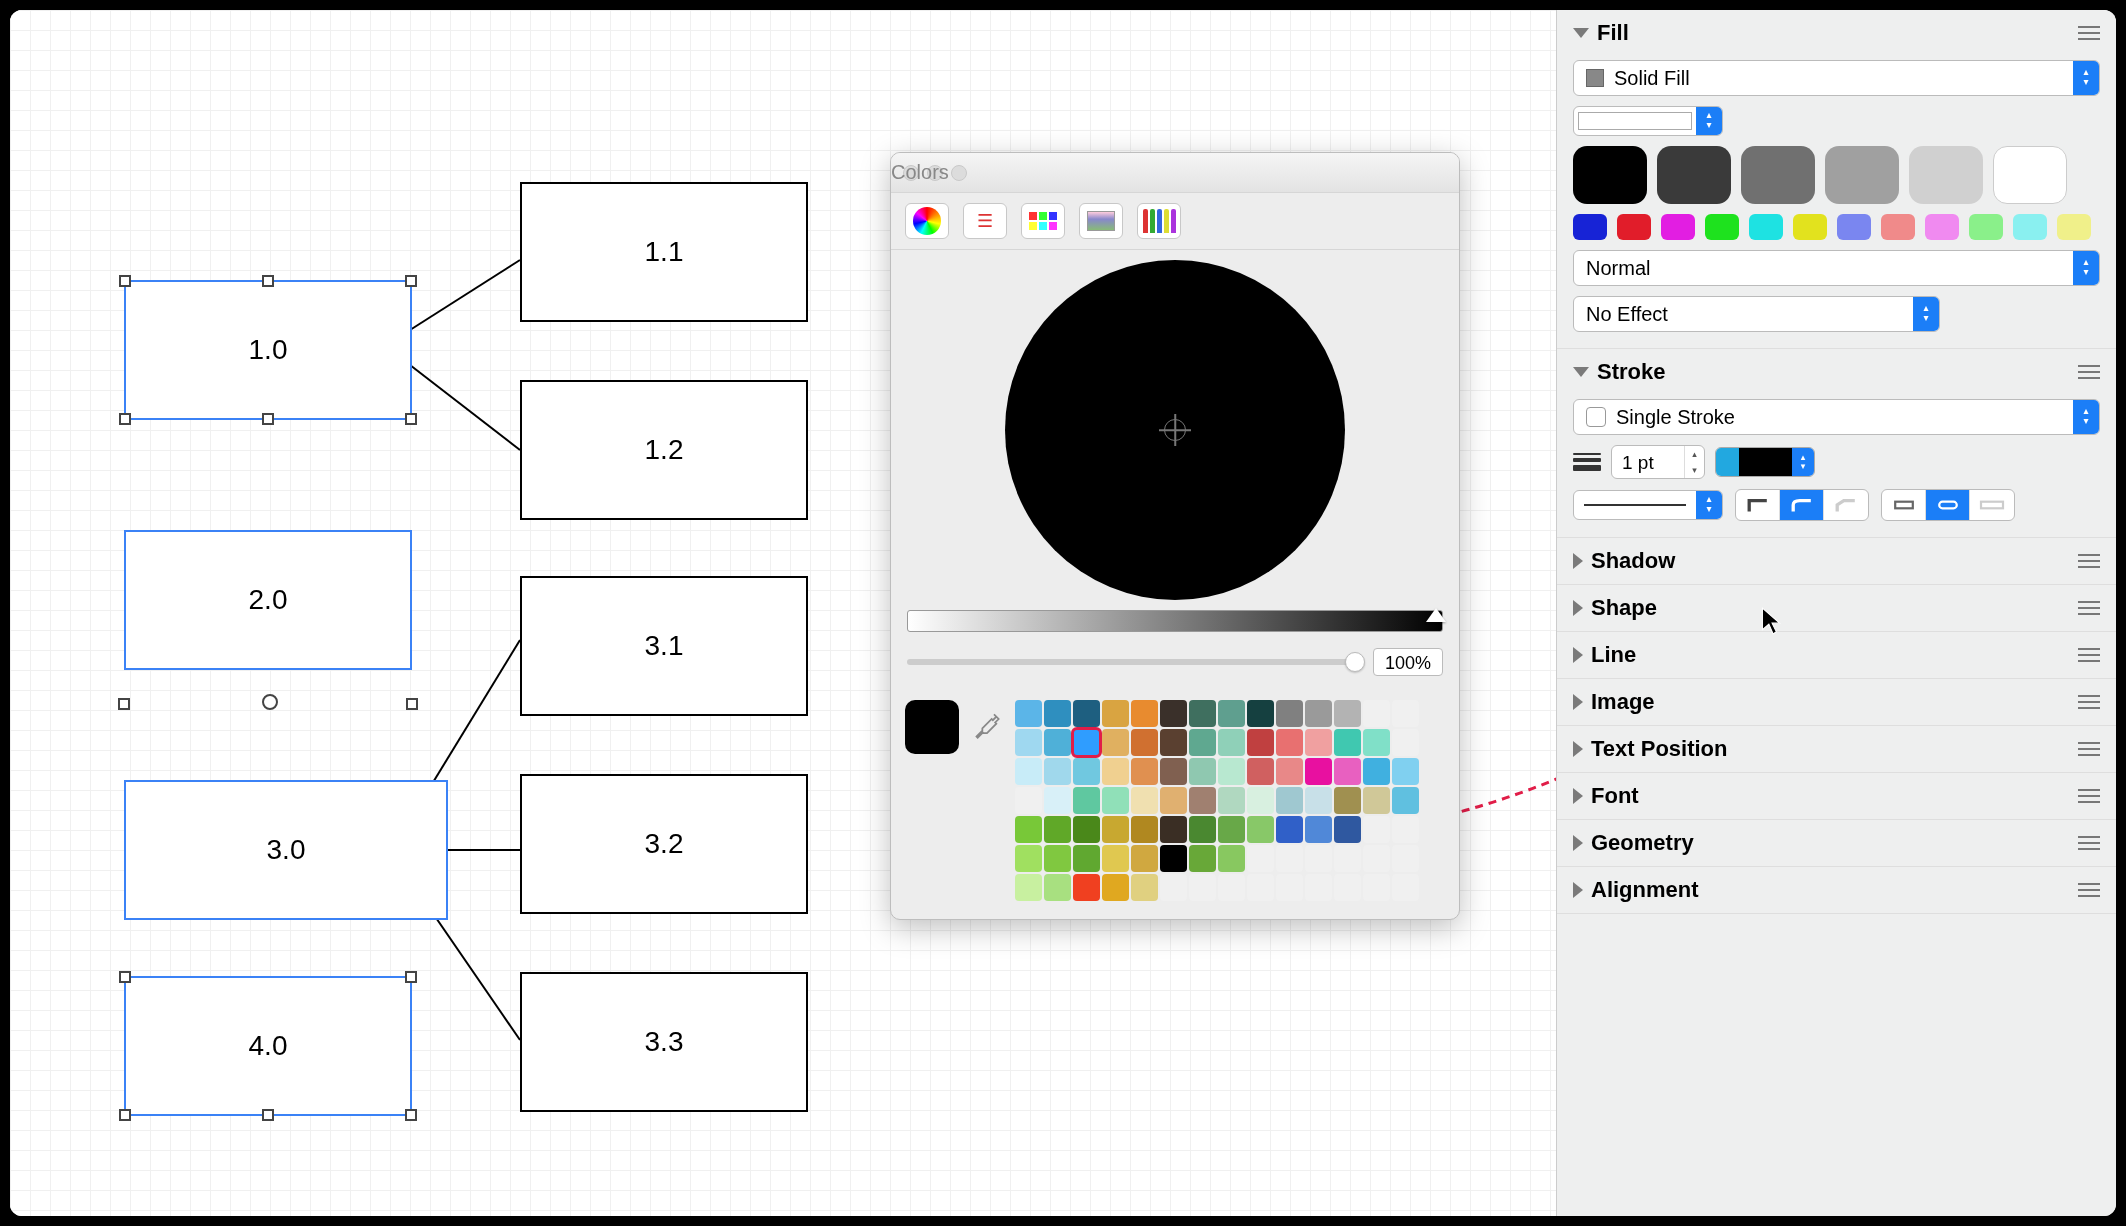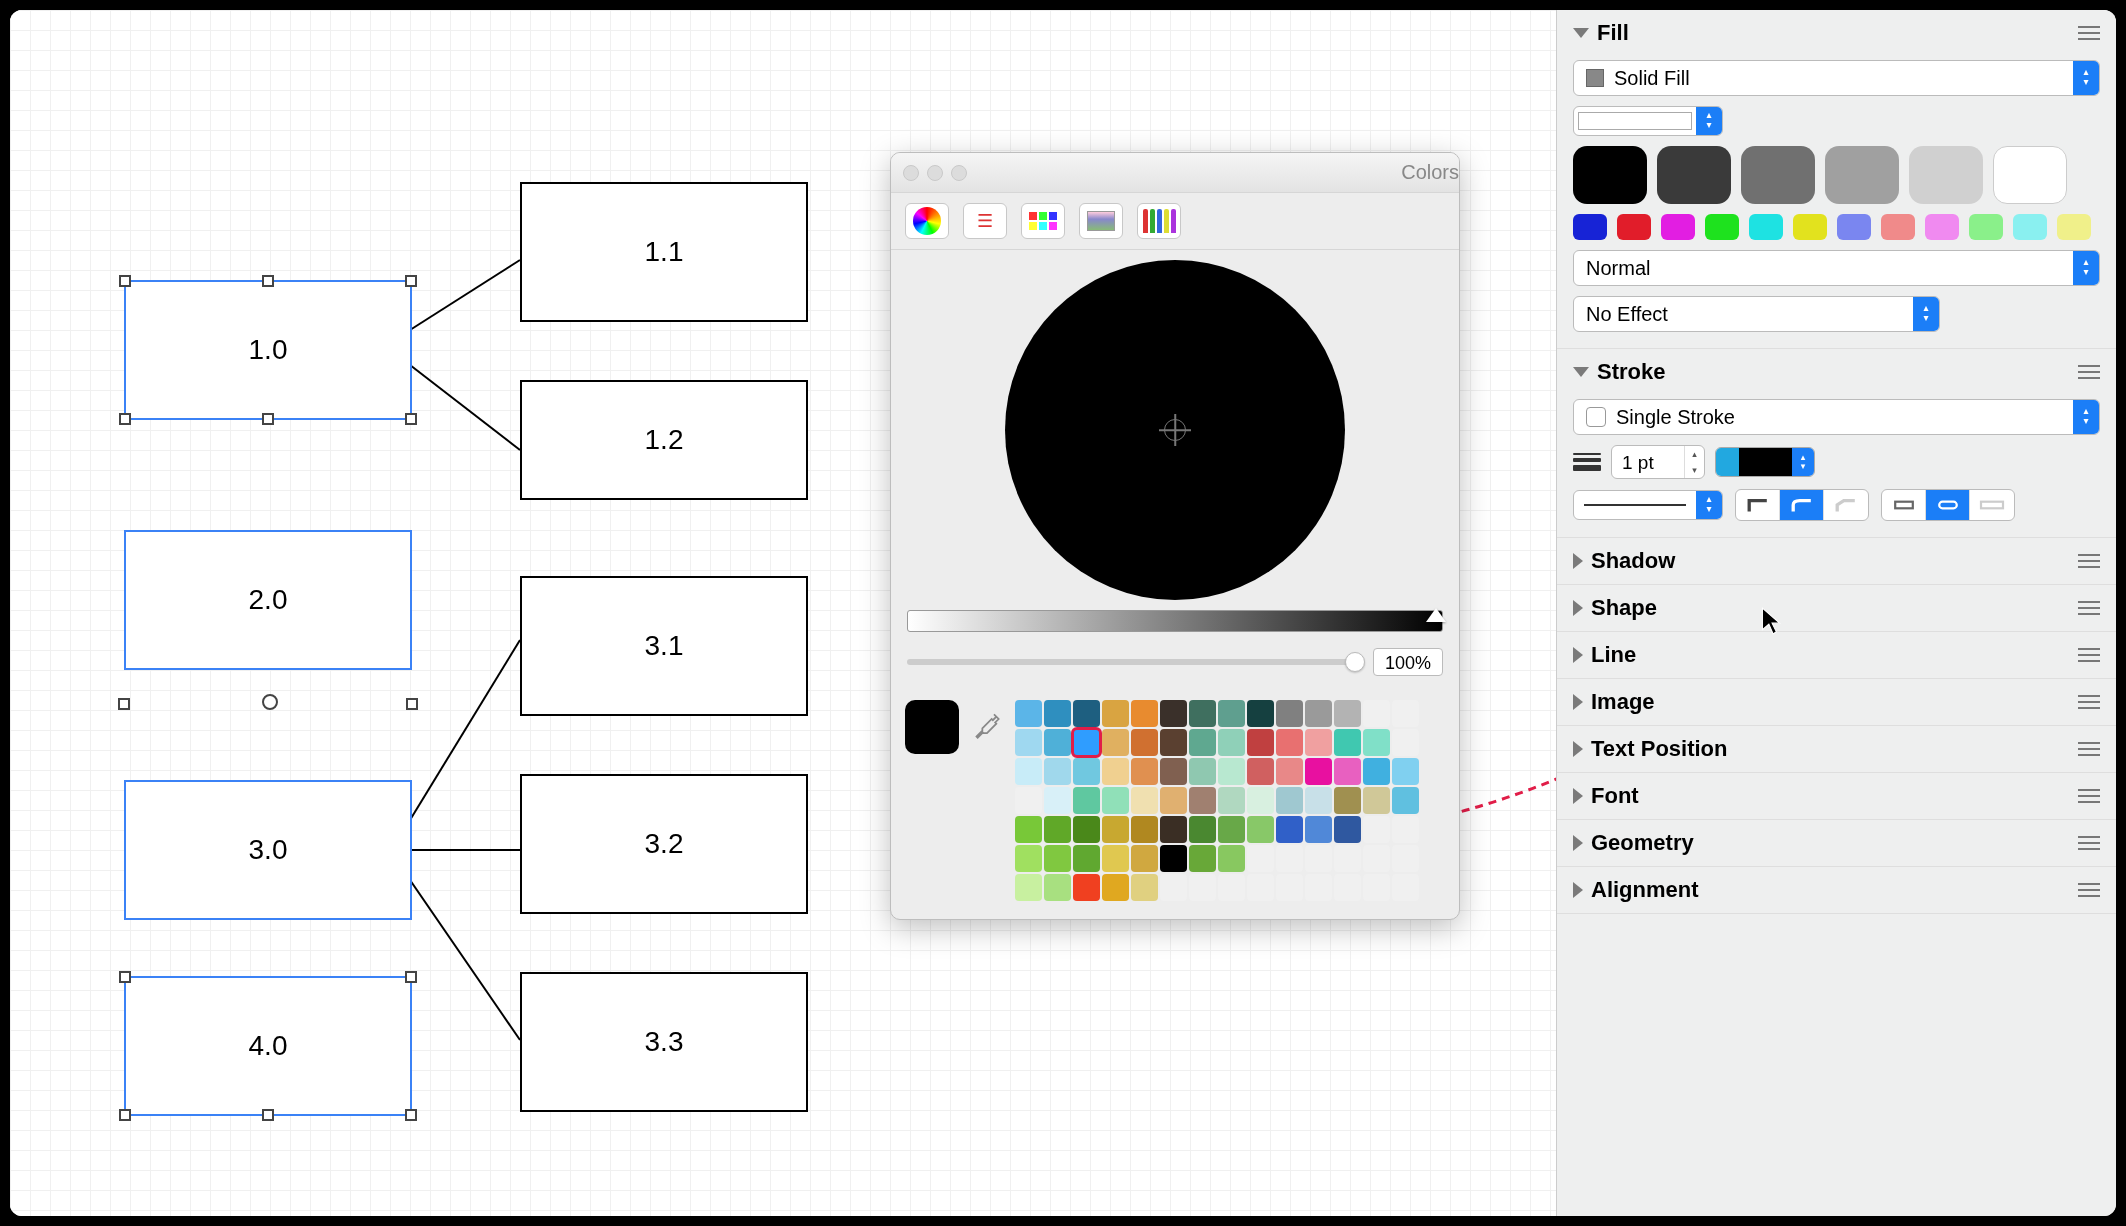--- a/index.html
+++ b/index.html
@@ -79,21 +79,21 @@
   position: relative;
   border-bottom: 1px solid #d6d6d6;
   background: linear-gradient(#f5f5f5,#e3e3e3);
 }
 .traffic { display: flex; gap: 8px; }
 .traffic span {
   width: 16px; height: 16px; border-radius: 50%;
   background: #dcdcdc; border: 1px solid #c9c9c9;
 }
 .colors-title {
-  position: absolute; left: 0; right: 0; text-align: right;
+  position: absolute; left: 0; right: 0; text-align: left;
   color: #888; font-size: 20px;
 }
 .colors-tabs {
   display: flex; gap: 14px; padding: 10px 14px;
   border-bottom: 1px solid #d6d6d6;
 }
 .colors-tab {
   width: 44px; height: 36px;
   border: 1px solid #c8c8c8;
   border-radius: 6px;
@@ -336,37 +336,37 @@
       <div class="handle" style="left:-7px;top:-7px"></div>
       <div class="handle" style="right:-7px;top:-7px"></div>
       <div class="handle" style="left:calc(50% - 6px);top:-7px"></div>
       <div class="handle" style="left:-7px;bottom:-7px"></div>
       <div class="handle" style="right:-7px;bottom:-7px"></div>
       <div class="handle" style="left:calc(50% - 6px);bottom:-7px"></div>
     </div>
     <div class="node" style="left:510px;top:172px;width:288px;height:140px">
       <span>1.1</span>
     </div>
-    <div class="node" style="left:510px;top:370px;width:288px;height:120px">
+    <div class="node" style="left:510px;top:370px;width:288px;height:140px">
       <span>1.2</span>
     </div>
     <div class="node selected" style="left:114px;top:520px;width:288px;height:140px">
       <span>2.0</span>
     </div>
     <div style="position:absolute;left:108px;top:688px">
         <div class="handle"></div>
       </div>
     <div style="position:absolute;left:252px;top:684px">
         <div class="handle circle" style="width:16px;height:16px"></div>
       </div>
     <div style="position:absolute;left:396px;top:688px">
         <div class="handle"></div>
       </div>
 
-    <div class="node selected" style="left:114px;top:770px;width:288px;height:140px">
+    <div class="node selected" style="left:114px;top:770px;width:324px;height:140px">
       <span>3.0</span>
     </div>
     <div class="node" style="left:510px;top:566px;width:288px;height:140px">
       <span>3.1</span>
     </div>
     <div class="node" style="left:510px;top:764px;width:288px;height:140px">
       <span>3.2</span>
     </div>
     <div class="node" style="left:510px;top:962px;width:288px;height:140px">
       <span>3.3</span>

